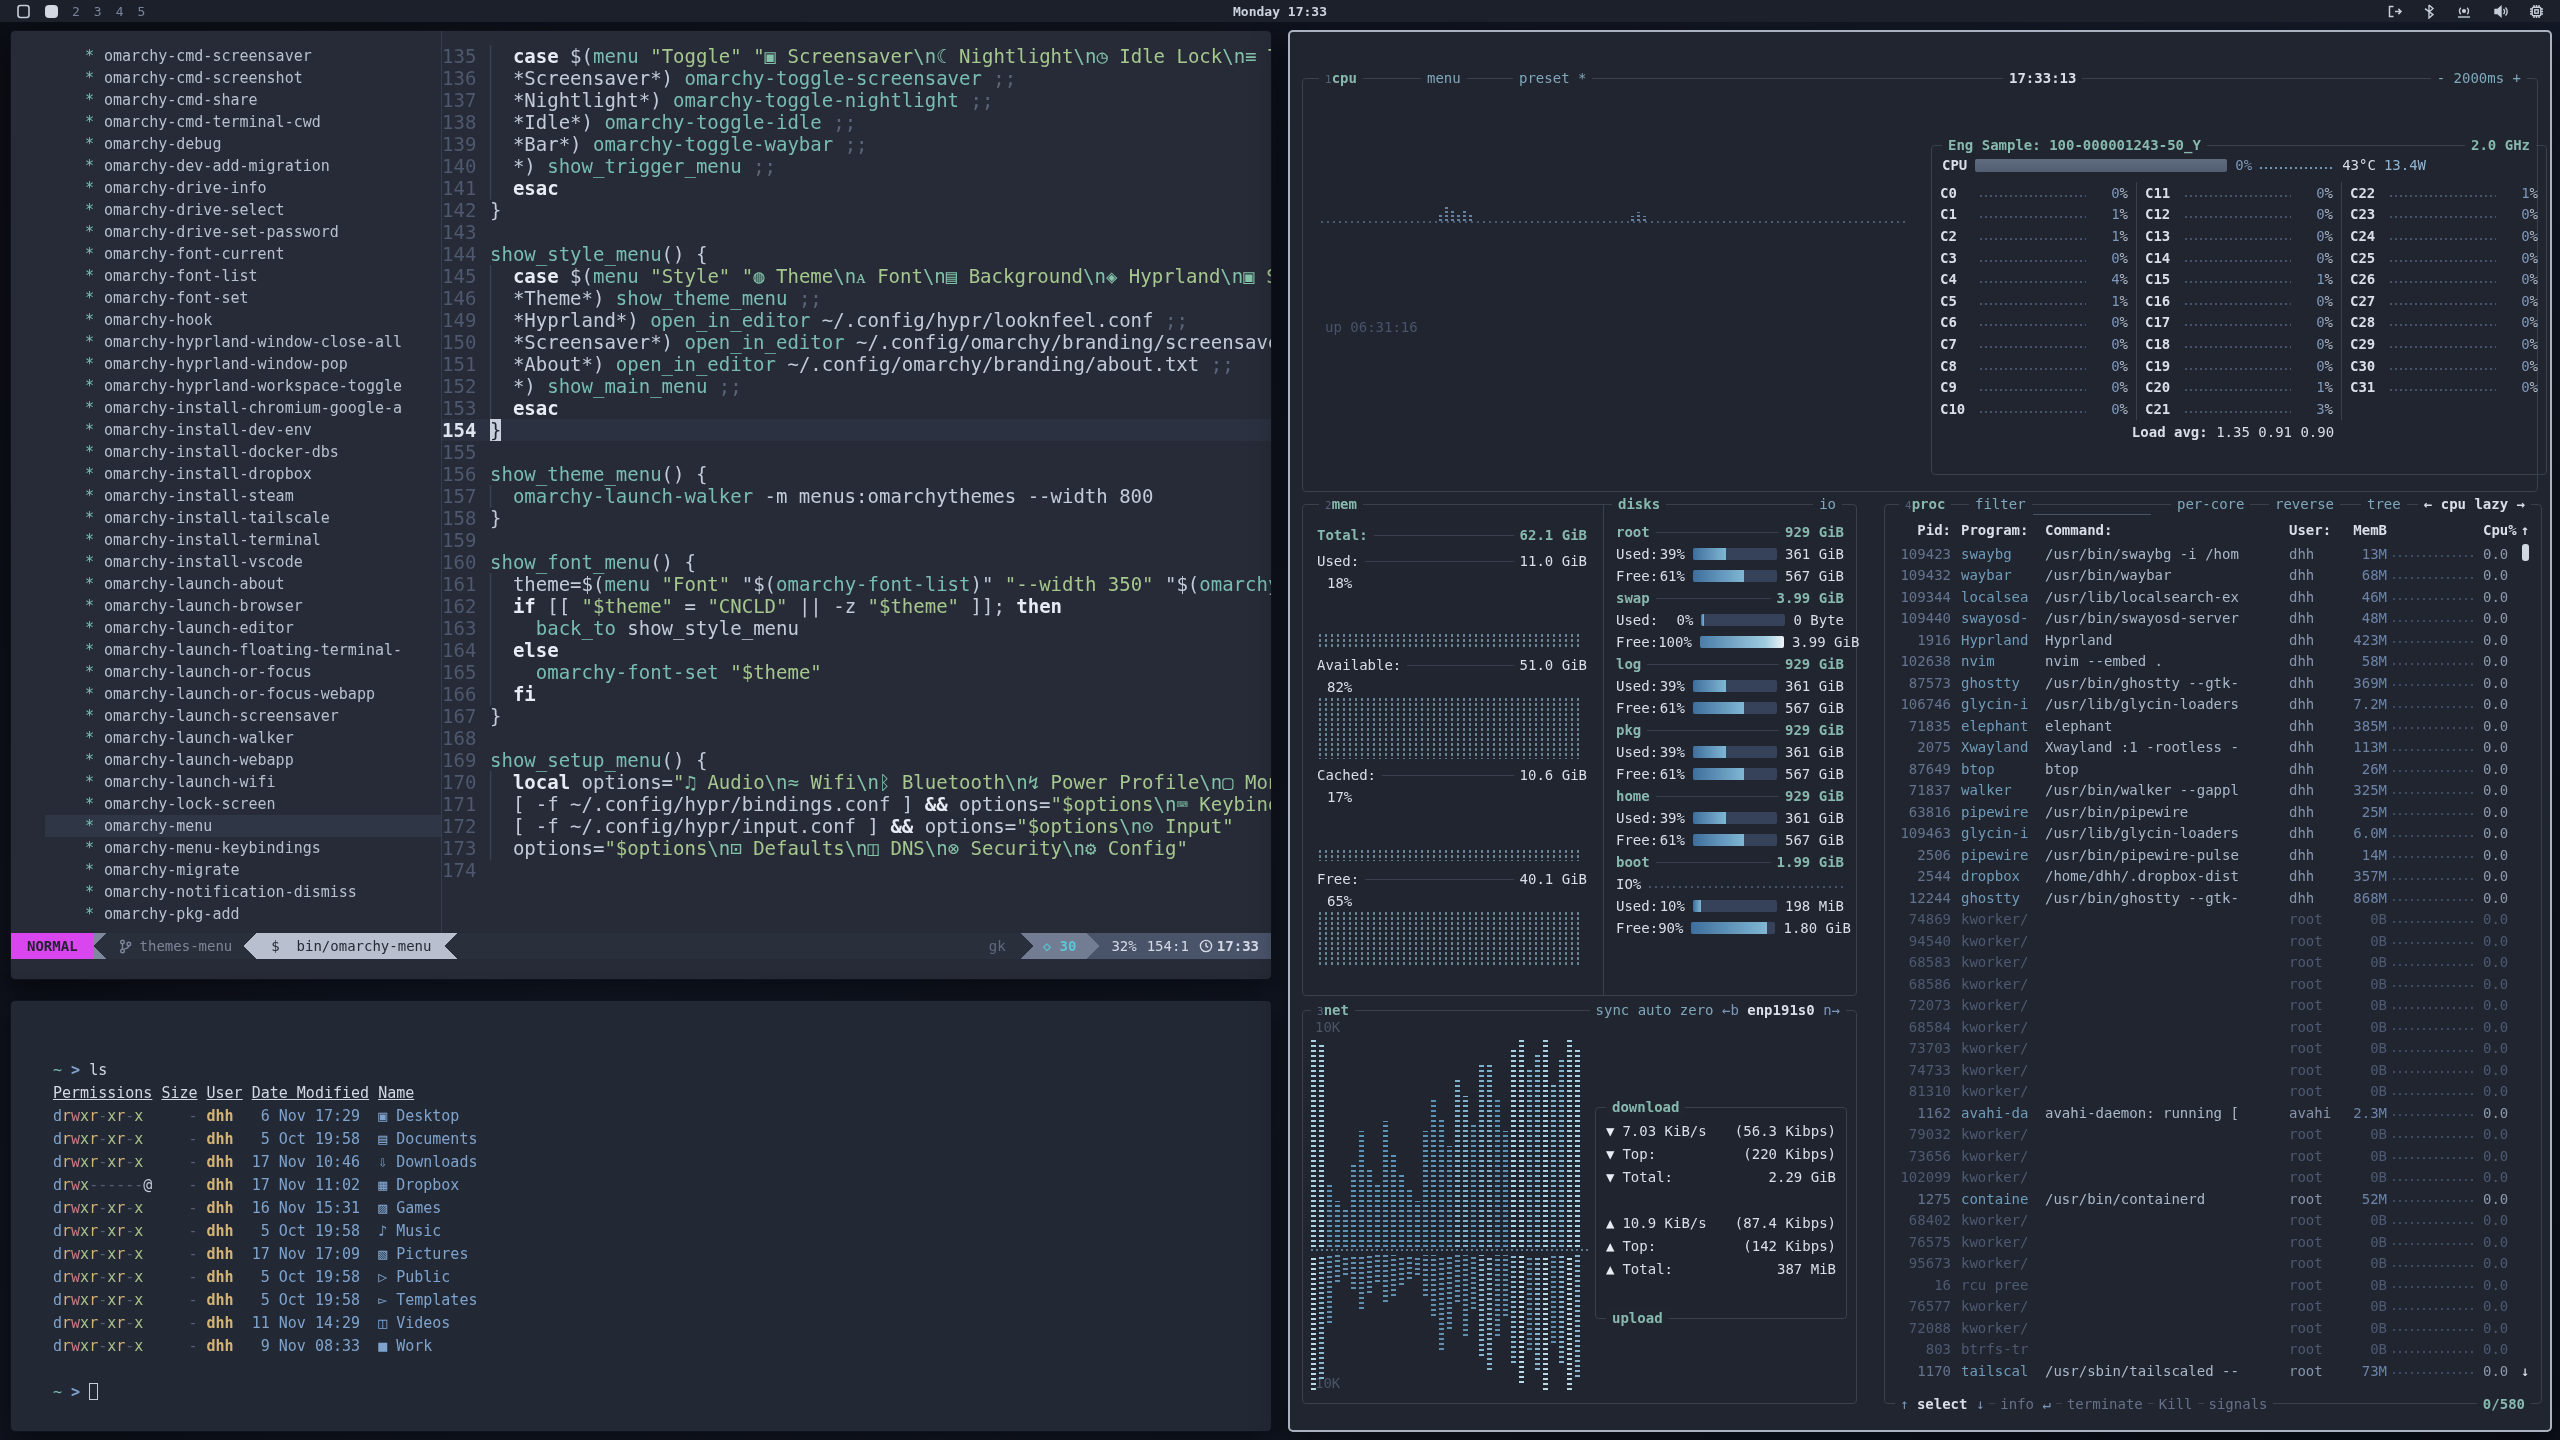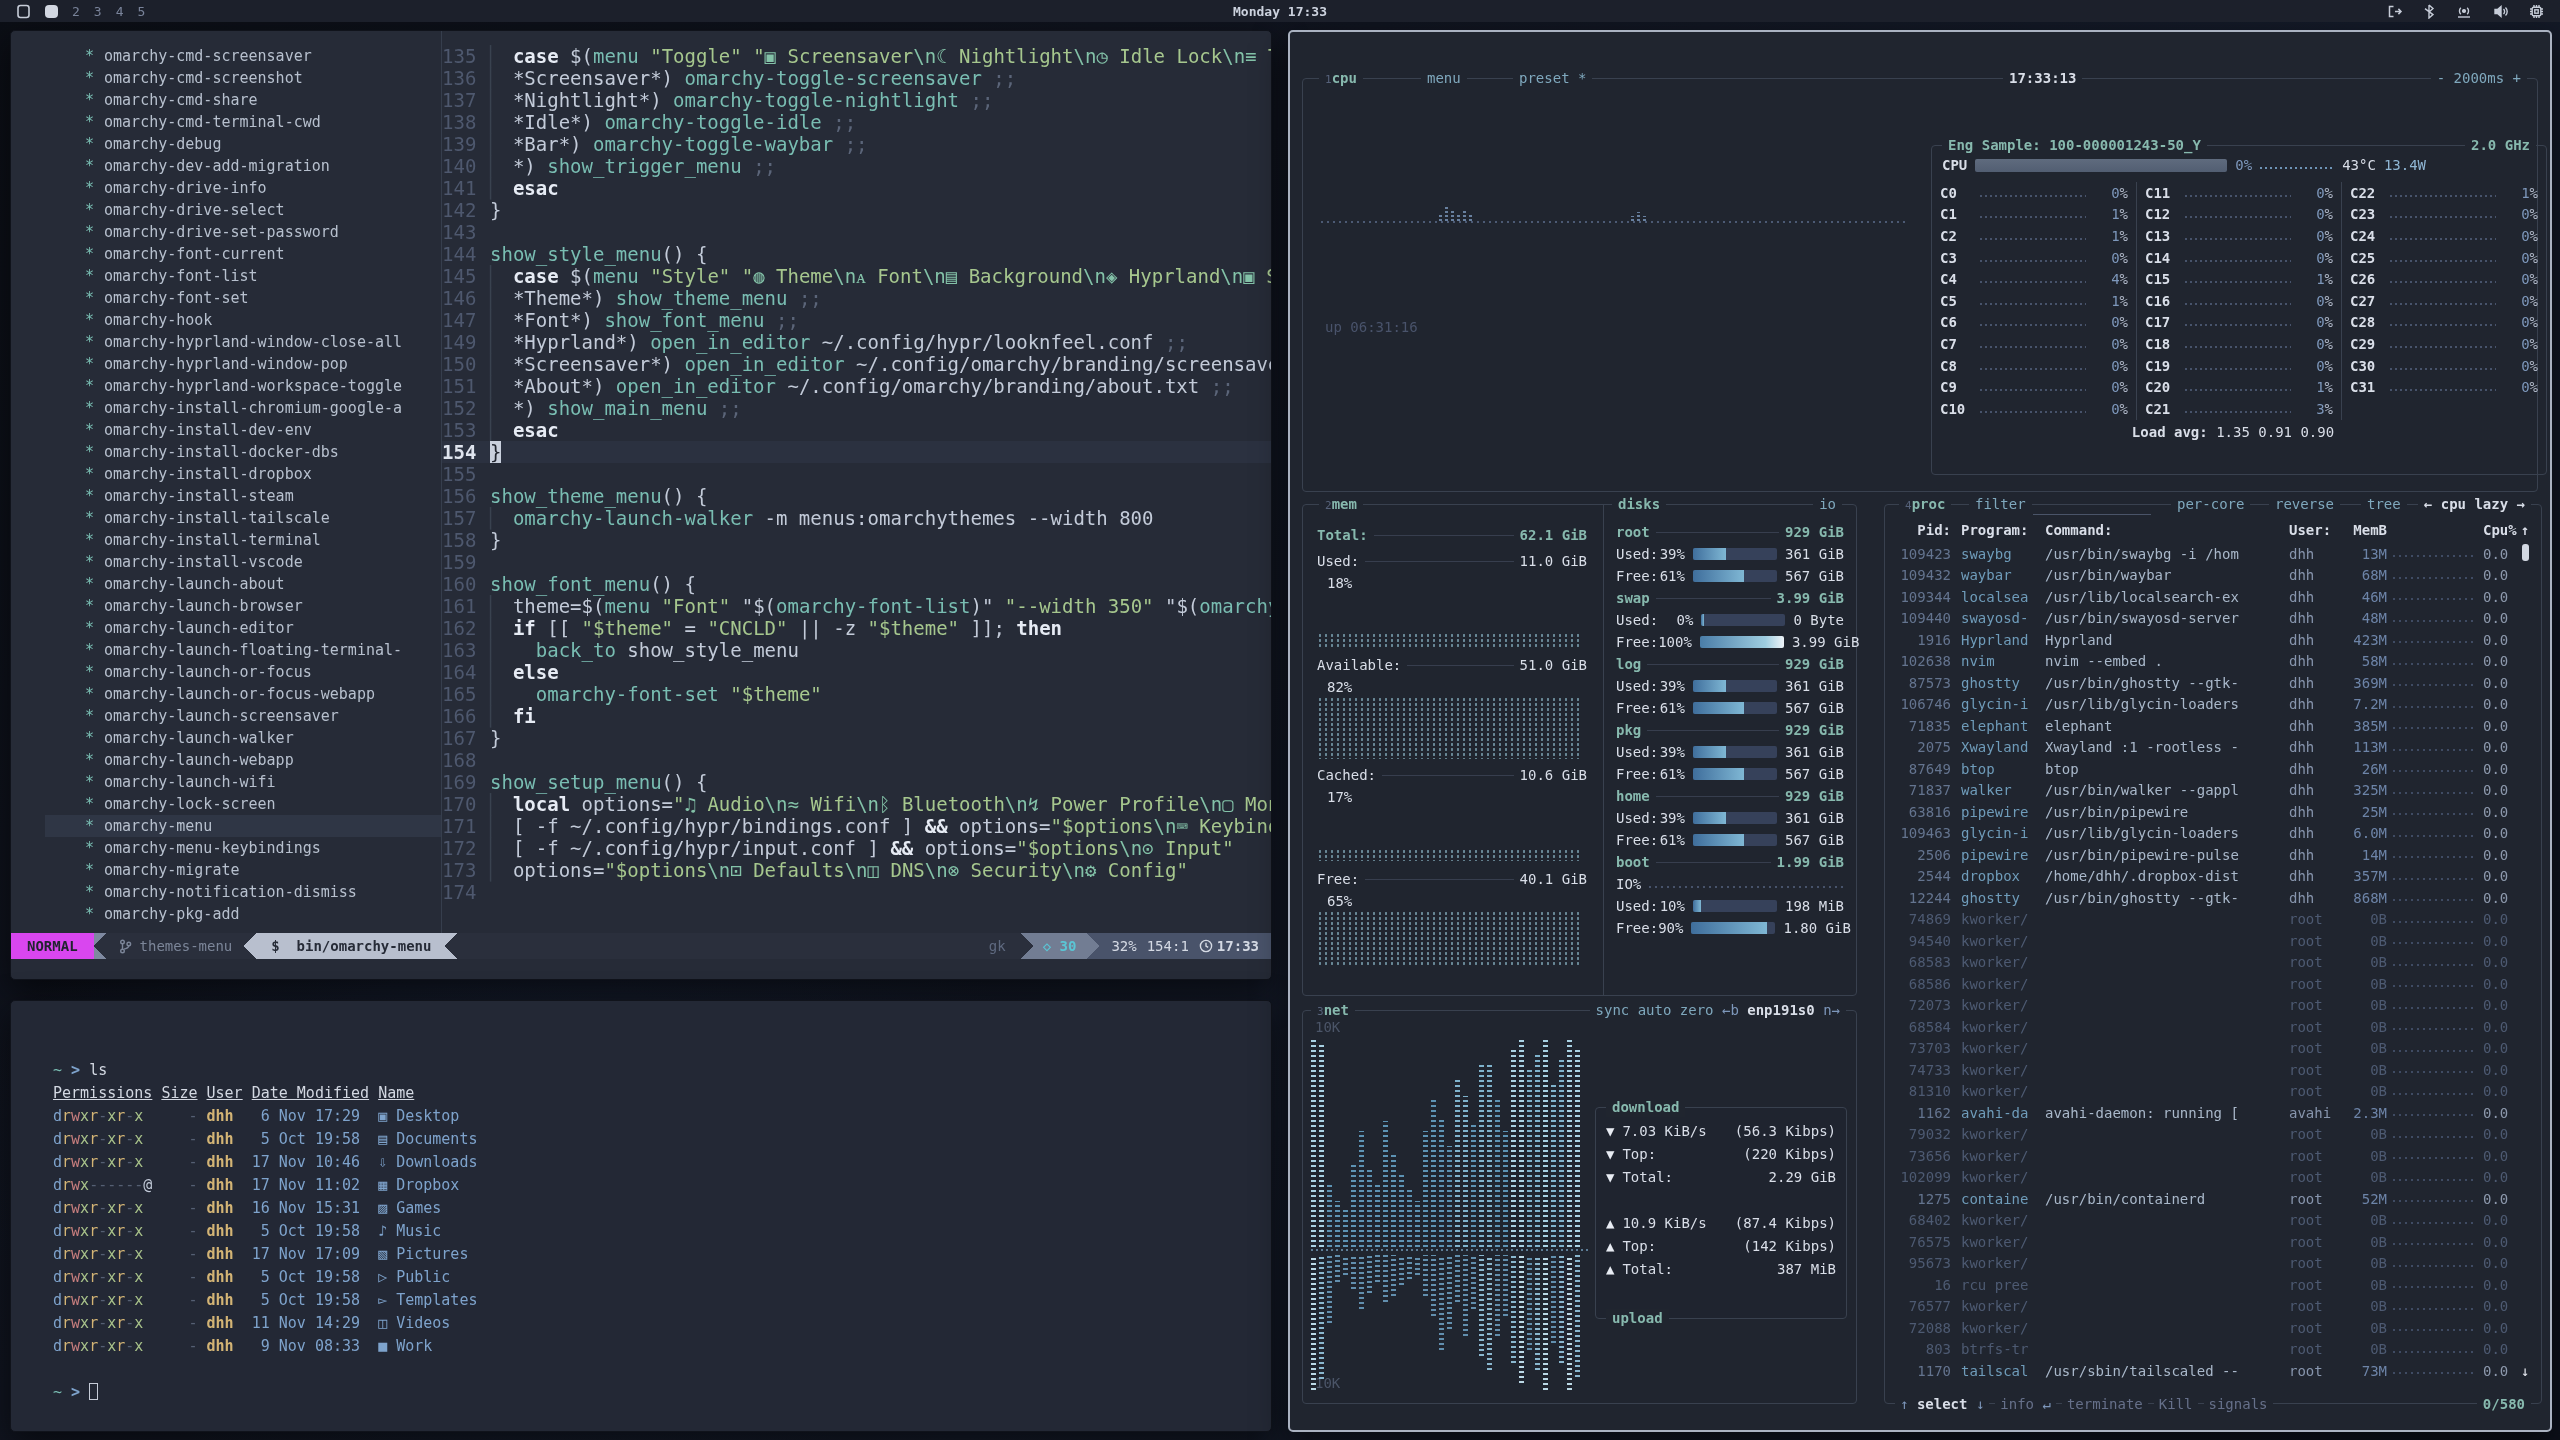--- a/index.html
+++ b/index.html
@@ -49,21 +49,21 @@
   .sg-cur{background:#c9d0dd;color:#20242e}
   
   #statusline{position:absolute;left:0;right:0;bottom:20px;height:26px;background:#2a2f3c;
     display:flex;align-items:stretch;font-size:14px;line-height:26px;color:#8a93a8}
   .seg{display:flex;align-items:center;white-space:pre}
   .seg-mode{background:#d946ef;color:#20242e;font-weight:bold;padding:0 16px}
   .tri{width:13px;flex:none}
   .tri-mode{background:linear-gradient(to bottom right,#7e89a0 49%,transparent 50%) top/13px 13px no-repeat,
             linear-gradient(to top right,#7e89a0 49%,transparent 50%) bottom/13px 13px no-repeat}
   .seg-git{padding:0 12px;color:#7c8699;gap:8px}
-  .seg-path{background:#b8bfce;color:#262b37;font-weight:bold;padding:0 14px}
+  .seg-path{background:#b8bfce;color:#262b37;font-weight:normal;padding:0 14px}
   .tri-path{background:linear-gradient(to bottom right,#b8bfce 49%,transparent 50%) top/13px 13px no-repeat,
             linear-gradient(to top right,#b8bfce 49%,transparent 50%) bottom/13px 13px no-repeat}
   .sl-fill{flex:1}
   .sl-gk{color:#5f6a80;padding-right:14px}
   .tri-l1{background:linear-gradient(to bottom left,#727d93 49%,transparent 50%) top/13px 13px no-repeat,
           linear-gradient(to top left,#727d93 49%,transparent 50%) bottom/13px 13px no-repeat}
   .seg-lsp{background:#727d93;color:#5bc5d4;padding:0 10px;font-weight:bold}
   .tri-l2{background:linear-gradient(to bottom left,#49536a 49%,transparent 50%) top/13px 13px no-repeat,
           linear-gradient(to top left,#49536a 49%,transparent 50%) bottom/13px 13px no-repeat;}
   .tri-l2w{background-color:#727d93}
@@ -256,21 +256,20 @@
       <div class="crow"><span class="lnum">137</span><span class="ltext"><span class="sg-g">▏ </span><span class="sg-p">*Nightlight*) </span><span class="sg-c">omarchy-toggle-nightlight</span><span class="sg-d"> ;;</span></span></div>
       <div class="crow"><span class="lnum">138</span><span class="ltext"><span class="sg-g">▏ </span><span class="sg-p">*Idle*) </span><span class="sg-c">omarchy-toggle-idle</span><span class="sg-d"> ;;</span></span></div>
       <div class="crow"><span class="lnum">139</span><span class="ltext"><span class="sg-g">▏ </span><span class="sg-p">*Bar*) </span><span class="sg-c">omarchy-toggle-waybar</span><span class="sg-d"> ;;</span></span></div>
       <div class="crow"><span class="lnum">140</span><span class="ltext"><span class="sg-g">▏ </span><span class="sg-p">*) </span><span class="sg-c">show_trigger_menu</span><span class="sg-d"> ;;</span></span></div>
       <div class="crow"><span class="lnum">141</span><span class="ltext"><span class="sg-g">▏ </span><span class="sg-k">esac</span></span></div>
       <div class="crow"><span class="lnum">142</span><span class="ltext"><span class="sg-p">}</span></span></div>
       <div class="crow"><span class="lnum">143</span><span class="ltext"></span></div>
       <div class="crow"><span class="lnum">144</span><span class="ltext"><span class="sg-f">show_style_menu</span><span class="sg-p">() {</span></span></div>
       <div class="crow"><span class="lnum">145</span><span class="ltext"><span class="sg-g">▏ </span><span class="sg-k">case </span><span class="sg-p">$(</span><span class="sg-c">menu </span><span class="sg-s">"Style" "</span><span class="sg-e">◍ </span><span class="sg-s">Theme</span><span class="sg-e">\n</span><span class="sg-e">ᴀ </span><span class="sg-s">Font</span><span class="sg-e">\n</span><span class="sg-e">▤ </span><span class="sg-s">Background</span><span class="sg-e">\n</span><span class="sg-e">◈ </span><span class="sg-s">Hyprland</span><span class="sg-e">\n</span><span class="sg-e">▣ </span><span class="sg-s">Sc</span></span></div>
       <div class="crow"><span class="lnum">146</span><span class="ltext"><span class="sg-g">▏ </span><span class="sg-p">*Theme*) </span><span class="sg-c">show_theme_menu</span><span class="sg-d"> ;;</span></span></div>
-      <div class="crow"><span class="lnum">147</span><span class="ltext"><span class="sg-g">▏ </span><span class="sg-p">*Font*) </span><span class="sg-c">show_font_menu</span><span class="sg-d"> ;;</span></span></div>
       <div class="crow"><span class="lnum">149</span><span class="ltext"><span class="sg-g">▏ </span><span class="sg-p">*Hyprland*) </span><span class="sg-c">open_in_editor</span><span class="sg-p"> ~/.config/hypr/looknfeel.conf</span><span class="sg-d"> ;;</span></span></div>
       <div class="crow"><span class="lnum">150</span><span class="ltext"><span class="sg-g">▏ </span><span class="sg-p">*Screensaver*) </span><span class="sg-c">open_in_editor</span><span class="sg-p"> ~/.config/omarchy/branding/screensaver.txt</span></span></div>
       <div class="crow"><span class="lnum">151</span><span class="ltext"><span class="sg-g">▏ </span><span class="sg-p">*About*) </span><span class="sg-c">open_in_editor</span><span class="sg-p"> ~/.config/omarchy/branding/about.txt</span><span class="sg-d"> ;;</span></span></div>
       <div class="crow"><span class="lnum">152</span><span class="ltext"><span class="sg-g">▏ </span><span class="sg-p">*) </span><span class="sg-c">show_main_menu</span><span class="sg-d"> ;;</span></span></div>
       <div class="crow"><span class="lnum">153</span><span class="ltext"><span class="sg-g">▏ </span><span class="sg-k">esac</span></span></div>
       <div class="crow curline"><span class="lnum">154</span><span class="ltext"><span class="sg-cur">}</span></span></div>
       <div class="crow"><span class="lnum">155</span><span class="ltext"></span></div>
       <div class="crow"><span class="lnum">156</span><span class="ltext"><span class="sg-f">show_theme_menu</span><span class="sg-p">() {</span></span></div>
       <div class="crow"><span class="lnum">157</span><span class="ltext"><span class="sg-g">▏ </span><span class="sg-c">omarchy-launch-walker</span><span class="sg-p"> -m menus:omarchythemes --width 800</span></span></div>
       <div class="crow"><span class="lnum">158</span><span class="ltext"><span class="sg-p">}</span></span></div>

